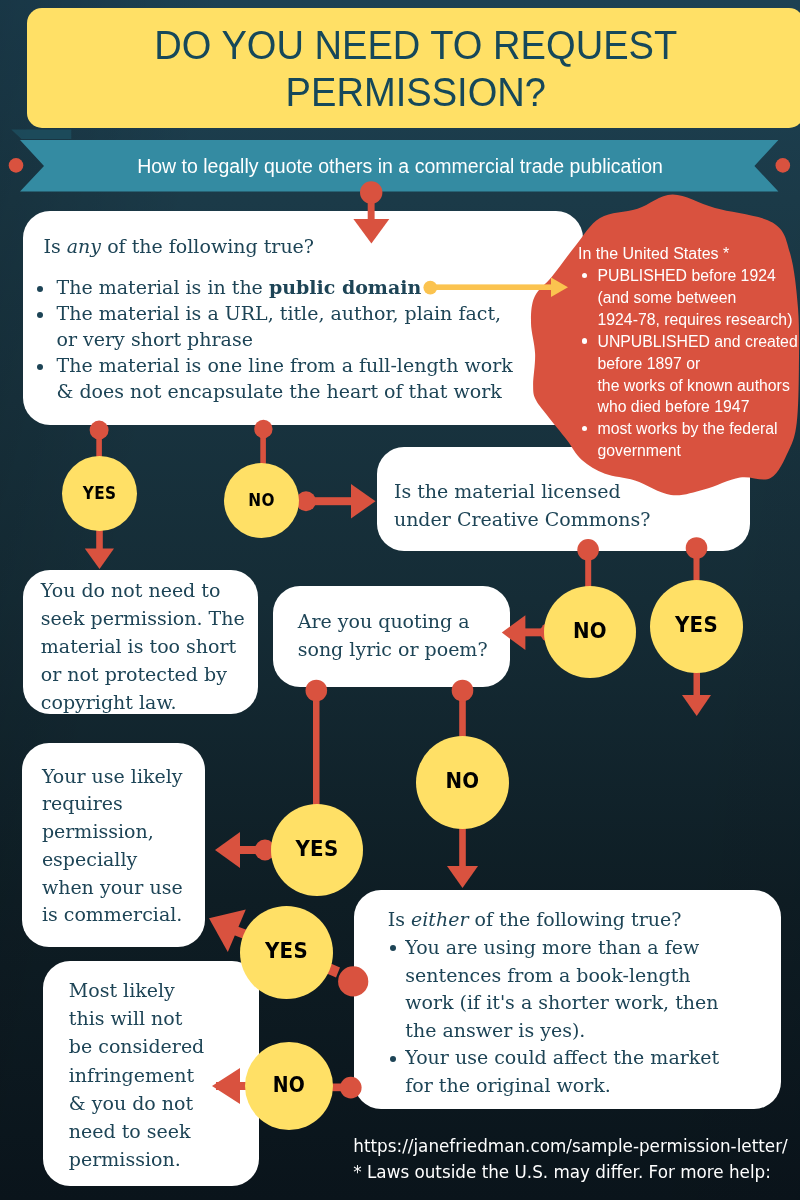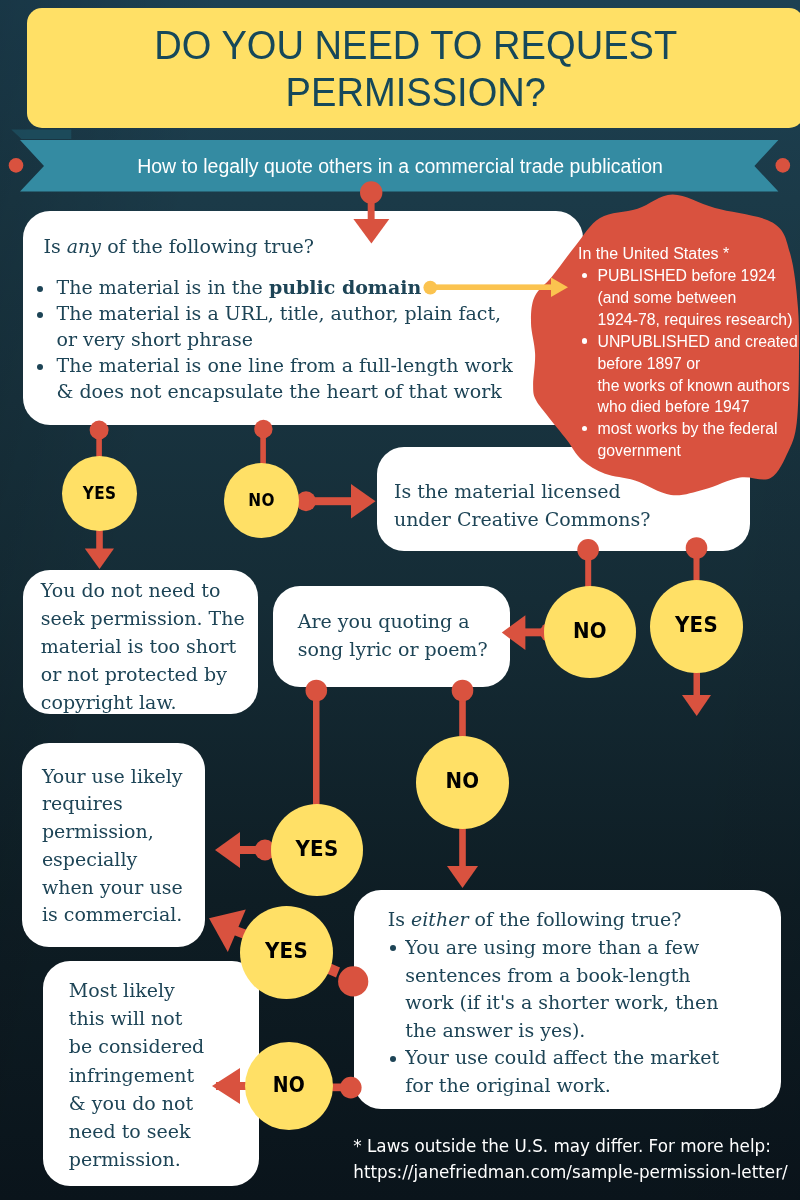--- a/index.html
+++ b/index.html
@@ -278,17 +278,17 @@
   <div class="circ" id="c-yes1">YES</div>
   <div class="circ" id="c-no1">NO</div>
   <div class="circ" id="c-no2">NO</div>
   <div class="circ" id="c-yes2">YES</div>
   <div class="circ" id="c-no3">NO</div>
   <div class="circ" id="c-yes3">YES</div>
   <div class="circ" id="c-yes4">YES</div>
   <div class="circ" id="c-no4">NO</div>
 
   <div class="abs" id="footer">
+    <div>https://janefriedman.com/sample-permission-letter/</div>
     <div>* Laws outside the U.S. may differ. For more help:</div>
-    <div>https://janefriedman.com/sample-permission-letter/</div>
   </div>
 
 </div>
 
 </body></html>

